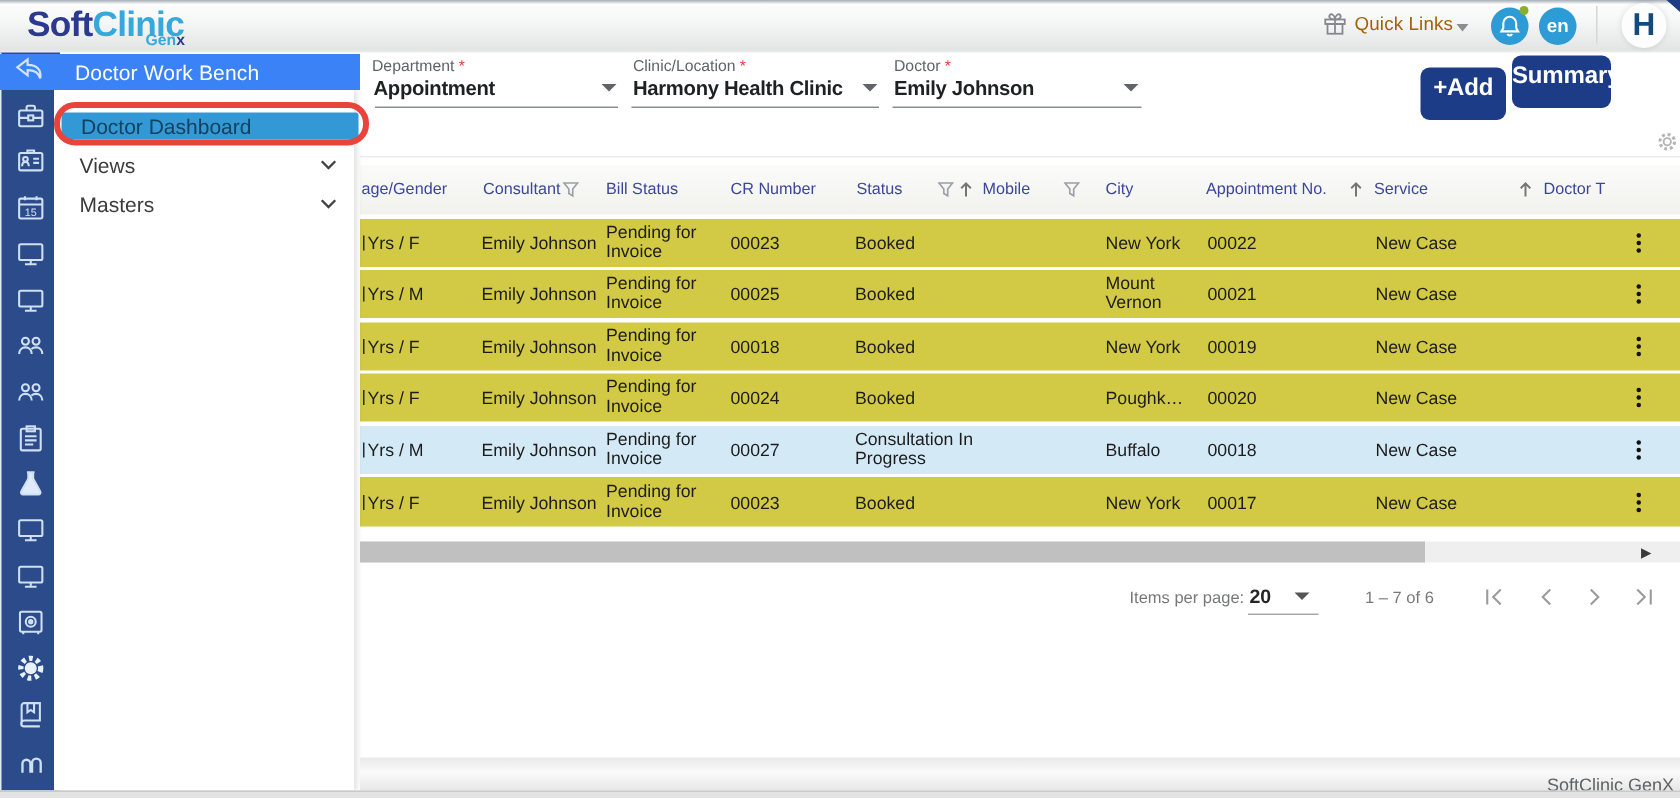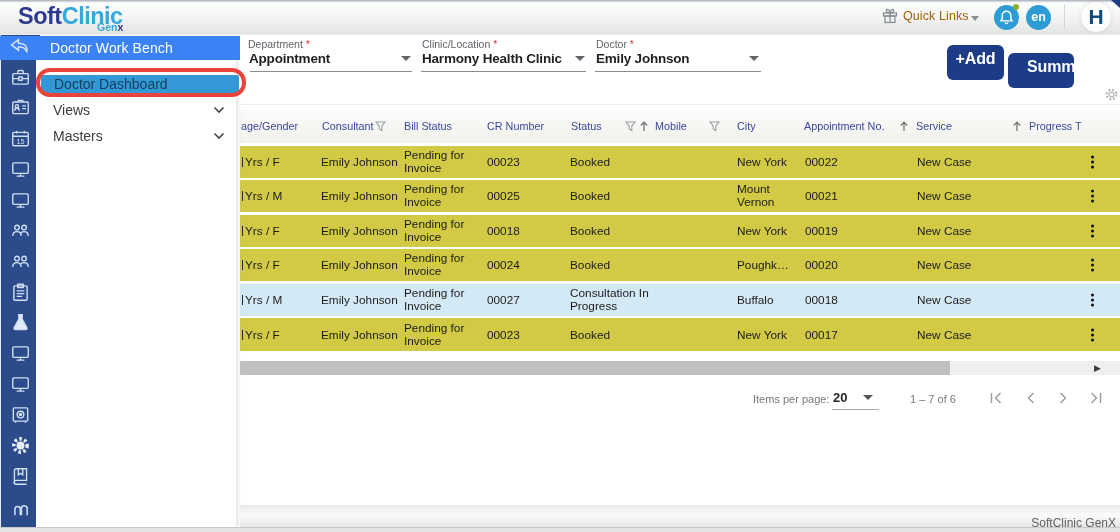--- a/index.html
+++ b/index.html
@@ -95,21 +95,21 @@
     </svg>
 <span class="th" style="left:497px;">City</span>
 <span class="th" style="left:564px;">Appointment No.</span>
 <svg style="position:absolute;top:11px;left:659px;" width="10" height="11" viewBox="0 0 10 11" fill="none" stroke="#757575" stroke-width="1.3">
       <path d="M5 10 V1.5 M1.8 4.5 L5 1.2 L8.2 4.5"></path>
     </svg>
 <span class="th" style="left:676px;">Service</span>
 <svg style="position:absolute;top:11px;left:772px;" width="10" height="11" viewBox="0 0 10 11" fill="none" stroke="#757575" stroke-width="1.3">
       <path d="M5 10 V1.5 M1.8 4.5 L5 1.2 L8.2 4.5"></path>
     </svg>
-<span class="th" style="left:789px;">Progress T</span>
+<span class="th" style="left:789px;">Doctor T</span>
 </div>
 <div class="abs row yellow" style="top:145.5px;height:32px;">
     <span class="cell" style="left:1.5px;width:1.3px;height:10px;background:#2a2a2a;"></span>
     <span class="cell" style="left:5px;">Yrs / F</span>
     <span class="cell" style="left:81px;">Emily Johnson</span>
     <span class="cell2" style="left:164px;">Pending for<br>Invoice</span>
     <span class="cell" style="left:247px;">00023</span>
     <span class="cell" style="left:330px;">Booked</span>
     <span class="cell" style="left:497px;">New York</span>
     <span class="cell" style="left:565px;">00022</span>
@@ -325,21 +325,21 @@
 <div class="abs funder" style="left:250px; top:71px; width:162px;"></div>
 <div class="abs flabel" style="left:422px; top:38px;">Clinic/Location <span class="req">*</span></div>
 <div class="abs fvalue" style="left:422px; top:51px;">Harmony Health Clinic</div>
 <div class="abs fcaret" style="left:575px; top:56px;"></div>
 <div class="abs funder" style="left:421px; top:71px; width:165px;"></div>
 <div class="abs flabel" style="left:596px; top:38px;">Doctor <span class="req">*</span></div>
 <div class="abs fvalue" style="left:596px; top:51px;">Emily Johnson</div>
 <div class="abs fcaret" style="left:749px; top:56px;"></div>
 <div class="abs funder" style="left:595px; top:71px; width:166px;"></div>
 <div class="abs btn" style="left:947px; top:45px; width:57px;">+Add</div>
-<div class="abs btn" style="left:1008px; top:53px; width:66px;padding-left:19px;">Summary</div>
+<div class="abs btn" style="left:1008px; top:37px; width:66px;">Summary</div>
 <svg class="abs" style="left:1104px; top:87px;" width="15" height="15" viewBox="0 0 16 16" fill="none" stroke="#b4b4b4">
 <circle cx="8" cy="8" r="5.2" stroke-width="2.2" stroke-dasharray="2.1 2.0"></circle>
 <circle cx="8" cy="8" r="2.6" stroke-width="1.3"></circle>
 </svg>
 <div class="abs gline"></div>
 
 <div class="abs sbtrack"></div>
 <div class="abs sbthumb"></div>
 <div class="abs sbarrow">▶</div>
 

